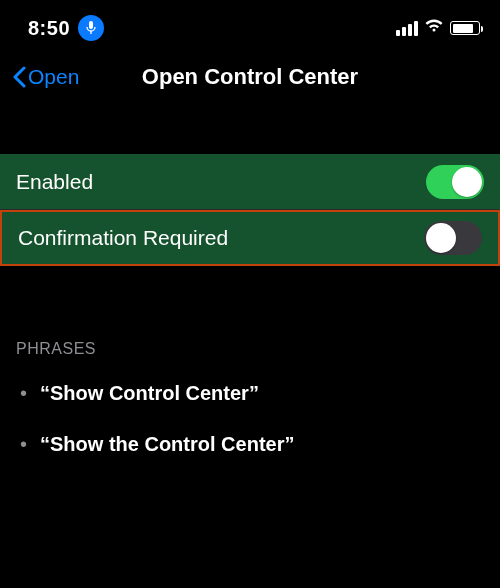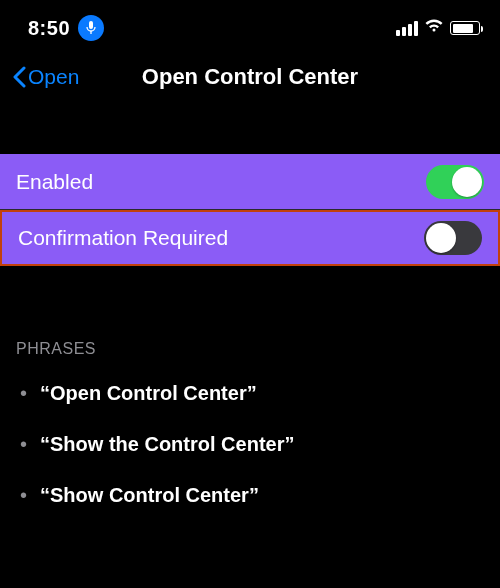--- a/index.html
+++ b/index.html
@@ -45,21 +45,21 @@
   .back-btn { display: flex; align-items: center; color: #0a84ff; font-size: 21px; gap: 2px; padding: 4px; }
   .nav-title {
     position: absolute; left: 50%; transform: translateX(-50%);
     font-size: 22px; font-weight: 600;
   }
 
   .section-gap { height: 48px; }
 
   .cell {
     display: flex; align-items: center; justify-content: space-between;
-    background: #8b5cf6; padding: 0 16px; height: 56px;
+    background: #14532d; padding: 0 16px; height: 56px;
     border-bottom: 1px solid #2a2a2c;
   }
   .cell:last-of-type { border-bottom: none; }
   .cell-label { font-size: 21px; }
   .highlight-box { border: 2px solid #c2410c; }
 
   .toggle {
     width: 58px; height: 34px; border-radius: 17px; position: relative;
     transition: background .2s;
   }
@@ -140,16 +140,15 @@
 <div class="cell highlight-box">
   <span class="cell-label">Confirmation Required</span>
   <div class="toggle off">
       <div class="knob"></div>
     </div>
 </div>
 
 <div class="section-header">PHRASES</div>
 
 <ul class="phrase-list">
-  <li>“Open Control Center”</li>
+  <li>“Show Control Center”</li>
   <li>“Show the Control Center”</li>
-  <li>“Show Control Center”</li>
 </ul>
 
 </body></html>

